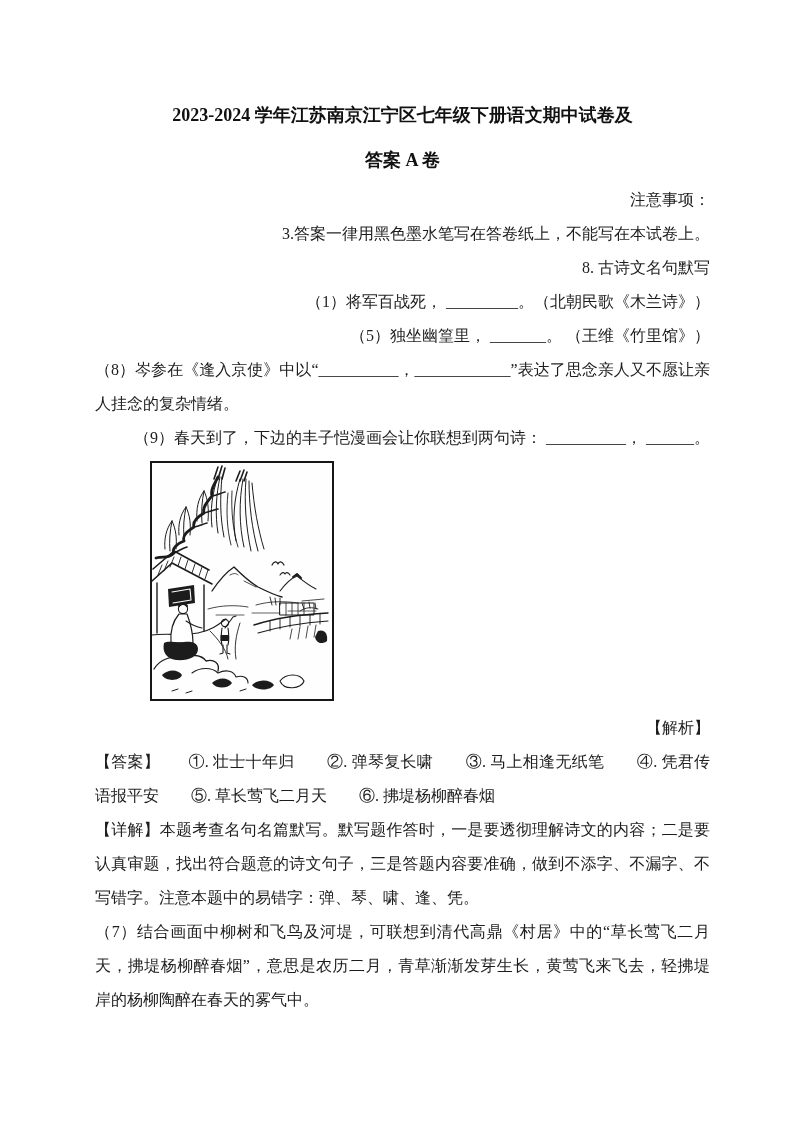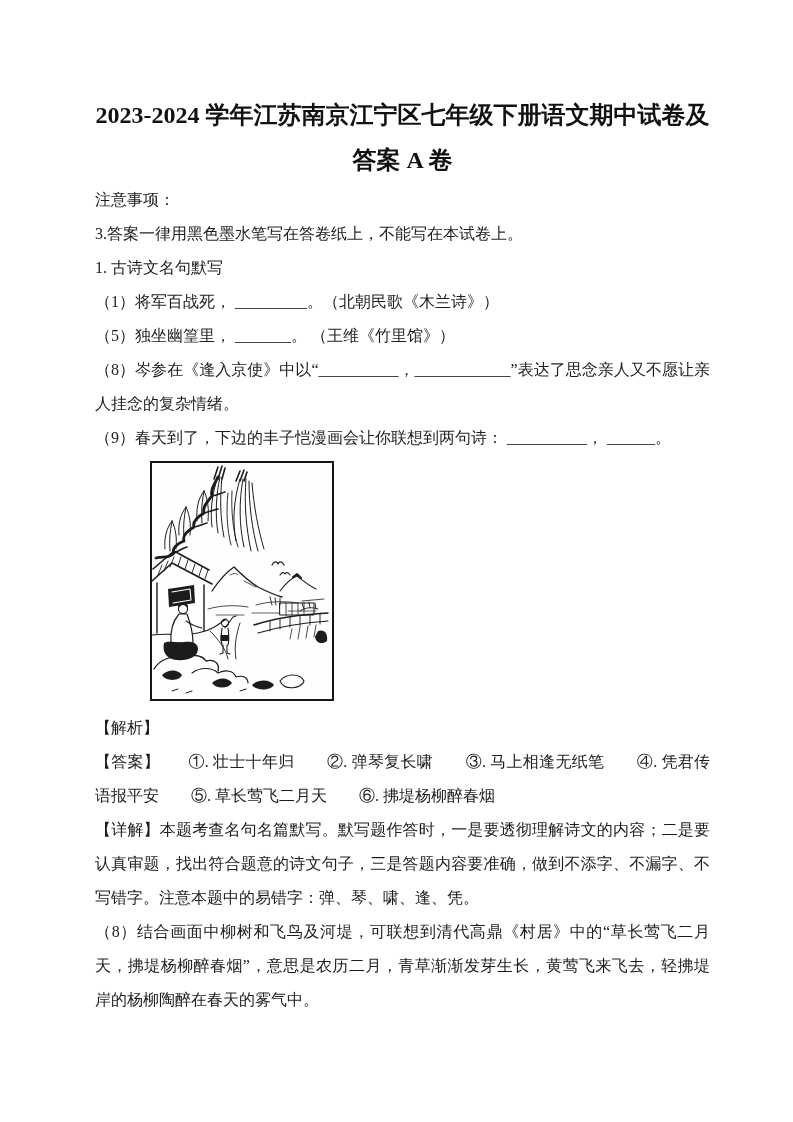--- a/index.html
+++ b/index.html
@@ -15,32 +15,32 @@
     box-sizing: border-box;
     padding: 93px 83px 0 95px;
     overflow: hidden;
     font-family: "Liberation Serif", "DejaVu Serif", serif;
     color: #1d1d1d;
     font-size: 16px;
   }
   .doc-title {
     margin: 0;
     text-align: center;
-    font-size: 24px;
+    font-size: 18px;
     font-weight: bold;
     line-height: 45px;
     color: #111;
   }
   .para {
     margin: 0;
     line-height: 34px;
     text-align: justify;
     word-break: break-all;
   }
-  .para.nojust { text-align: left; }
+  .para.nojust { text-align: right; }
   .answer-gap { display: inline-block; width: 28px; }
   .figure-frame {
     box-sizing: border-box;
     width: 184px;
     height: 240px;
     border: 2px solid #161616;
     margin: 6px 0 10px 55px;
     background: #fffefe;
   }
   .figure-frame svg { display: block; }
@@ -49,21 +49,21 @@
 <body>
 
 <div class="page">
 
   <h1 class="doc-title">2023-2024 学年江苏南京江宁区七年级下册语文期中试卷及</h1>
   <h1 class="doc-title">答案 A 卷</h1>
 
   <p class="para nojust">注意事项：</p>
   <p class="para nojust">3.答案一律用黑色墨水笔写在答卷纸上，不能写在本试卷上。</p>
 
-  <p class="para nojust">1. 古诗文名句默写</p>
+  <p class="para nojust">8. 古诗文名句默写</p>
 
   <p class="para nojust">（1）将军百战死， _________。（北朝民歌《木兰诗》）</p>
   <p class="para nojust">（5）独坐幽篁里， _______。 （王维《竹里馆》）</p>
   <p class="para">（8）岑参在《逢入京使》中以“__________，____________”表达了思念亲人又不愿让亲人挂念的复杂情绪。</p>
   <p class="para nojust">（9）春天到了，下边的丰子恺漫画会让你联想到两句诗： __________， ______。</p>
 
   <div class="figure-frame" title="丰子恺漫画：柳树、茅屋、远山、飞鸟、河堤与指鸟的大人和孩子">
     <svg viewBox="0 0 180 236" width="180" height="236" xmlns="http://www.w3.org/2000/svg">
       <g fill="none" stroke="#1c1c1c" stroke-width="1.2" stroke-linecap="round" stroke-linejoin="round">
 
@@ -137,15 +137,15 @@
   <p class="para nojust">【解析】</p>
 
   <p class="para">
     <span>【答案】</span><span class="answer-gap"></span><span>①. 壮士十年归　　②. 弹琴复长啸　　③. 马上相逢无纸笔　　④. 凭君传语报平安　　⑤. 草长莺飞二月天　　⑥. 拂堤杨柳醉春烟</span>
   </p>
 
   <p class="para">
     <span>【详解】</span><span>本题考查名句名篇默写。默写题作答时，一是要透彻理解诗文的内容；二是要认真审题，找出符合题意的诗文句子，三是答题内容要准确，做到不添字、不漏字、不写错字。注意本题中的易错字：弹、琴、啸、逢、凭。</span>
   </p>
 
-  <p class="para">（8）结合画面中柳树和飞鸟及河堤，可联想到清代高鼎《村居》中的“草长莺飞二月天，拂堤杨柳醉春烟”，意思是农历二月，青草渐渐发芽生长，黄莺飞来飞去，轻拂堤岸的杨柳陶醉在春天的雾气中。</p>
+  <p class="para">（7）结合画面中柳树和飞鸟及河堤，可联想到清代高鼎《村居》中的“草长莺飞二月天，拂堤杨柳醉春烟”，意思是农历二月，青草渐渐发芽生长，黄莺飞来飞去，轻拂堤岸的杨柳陶醉在春天的雾气中。</p>
 
 </div>
 
 </body></html>

